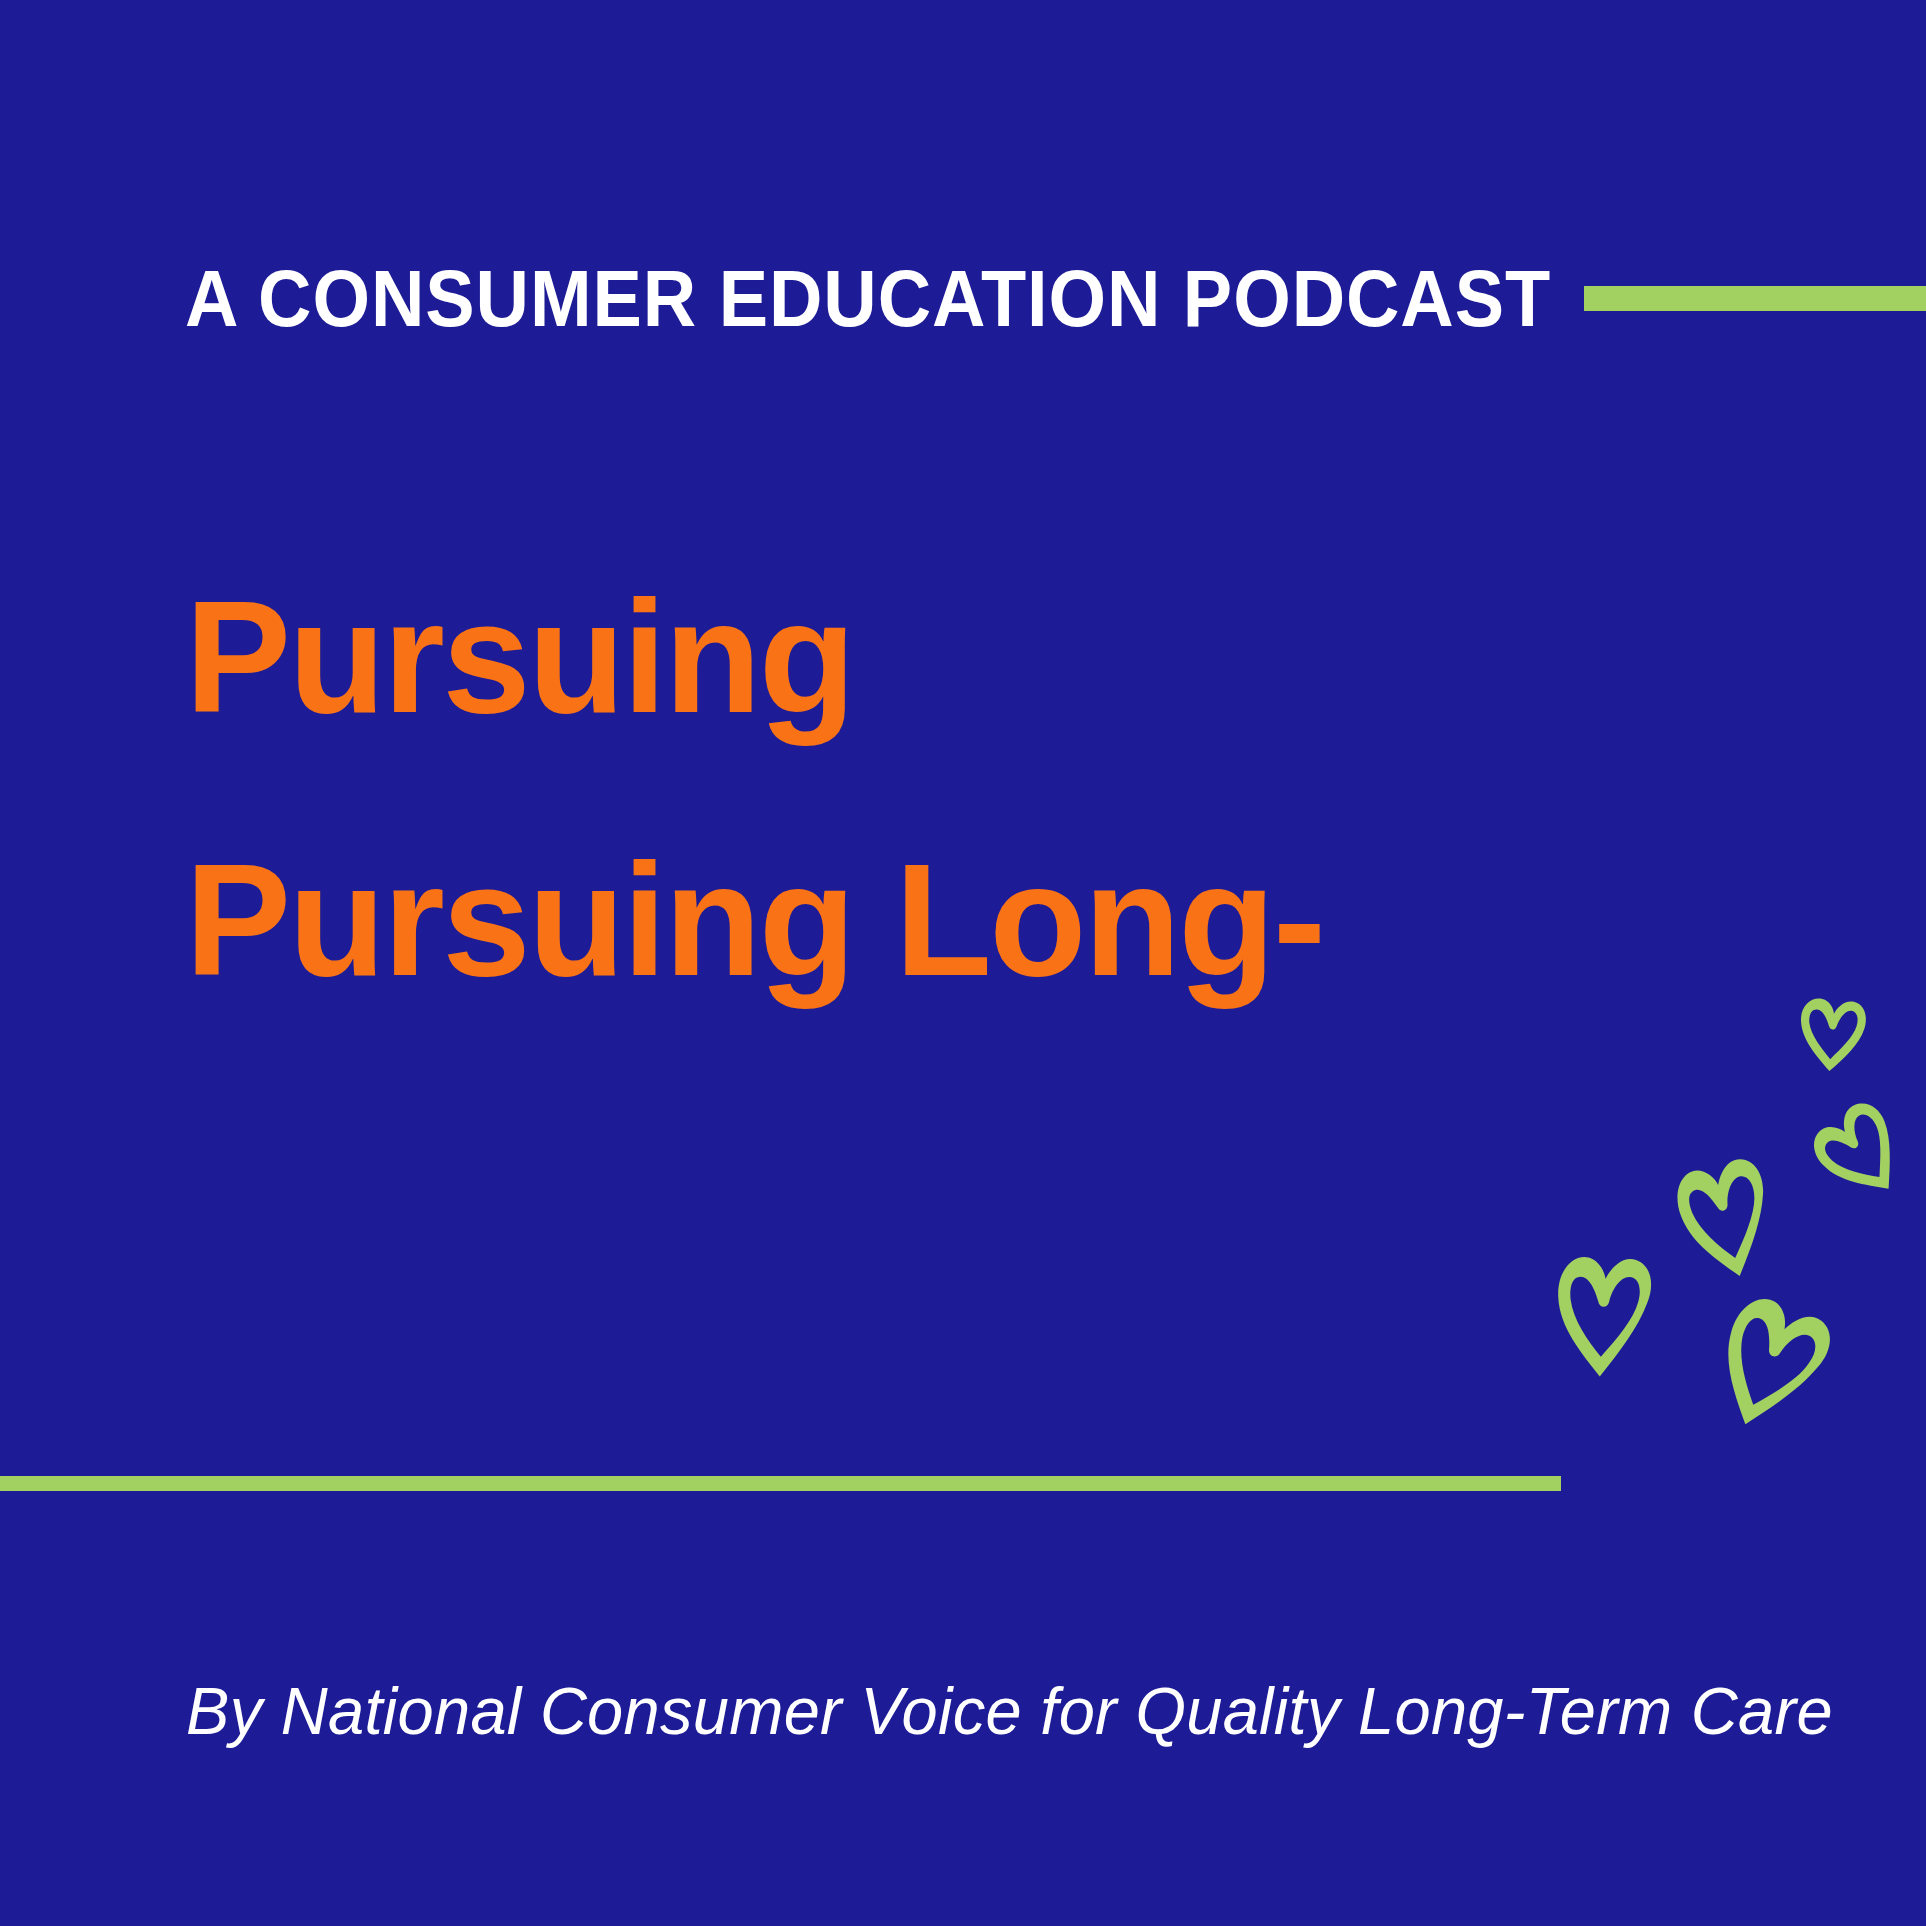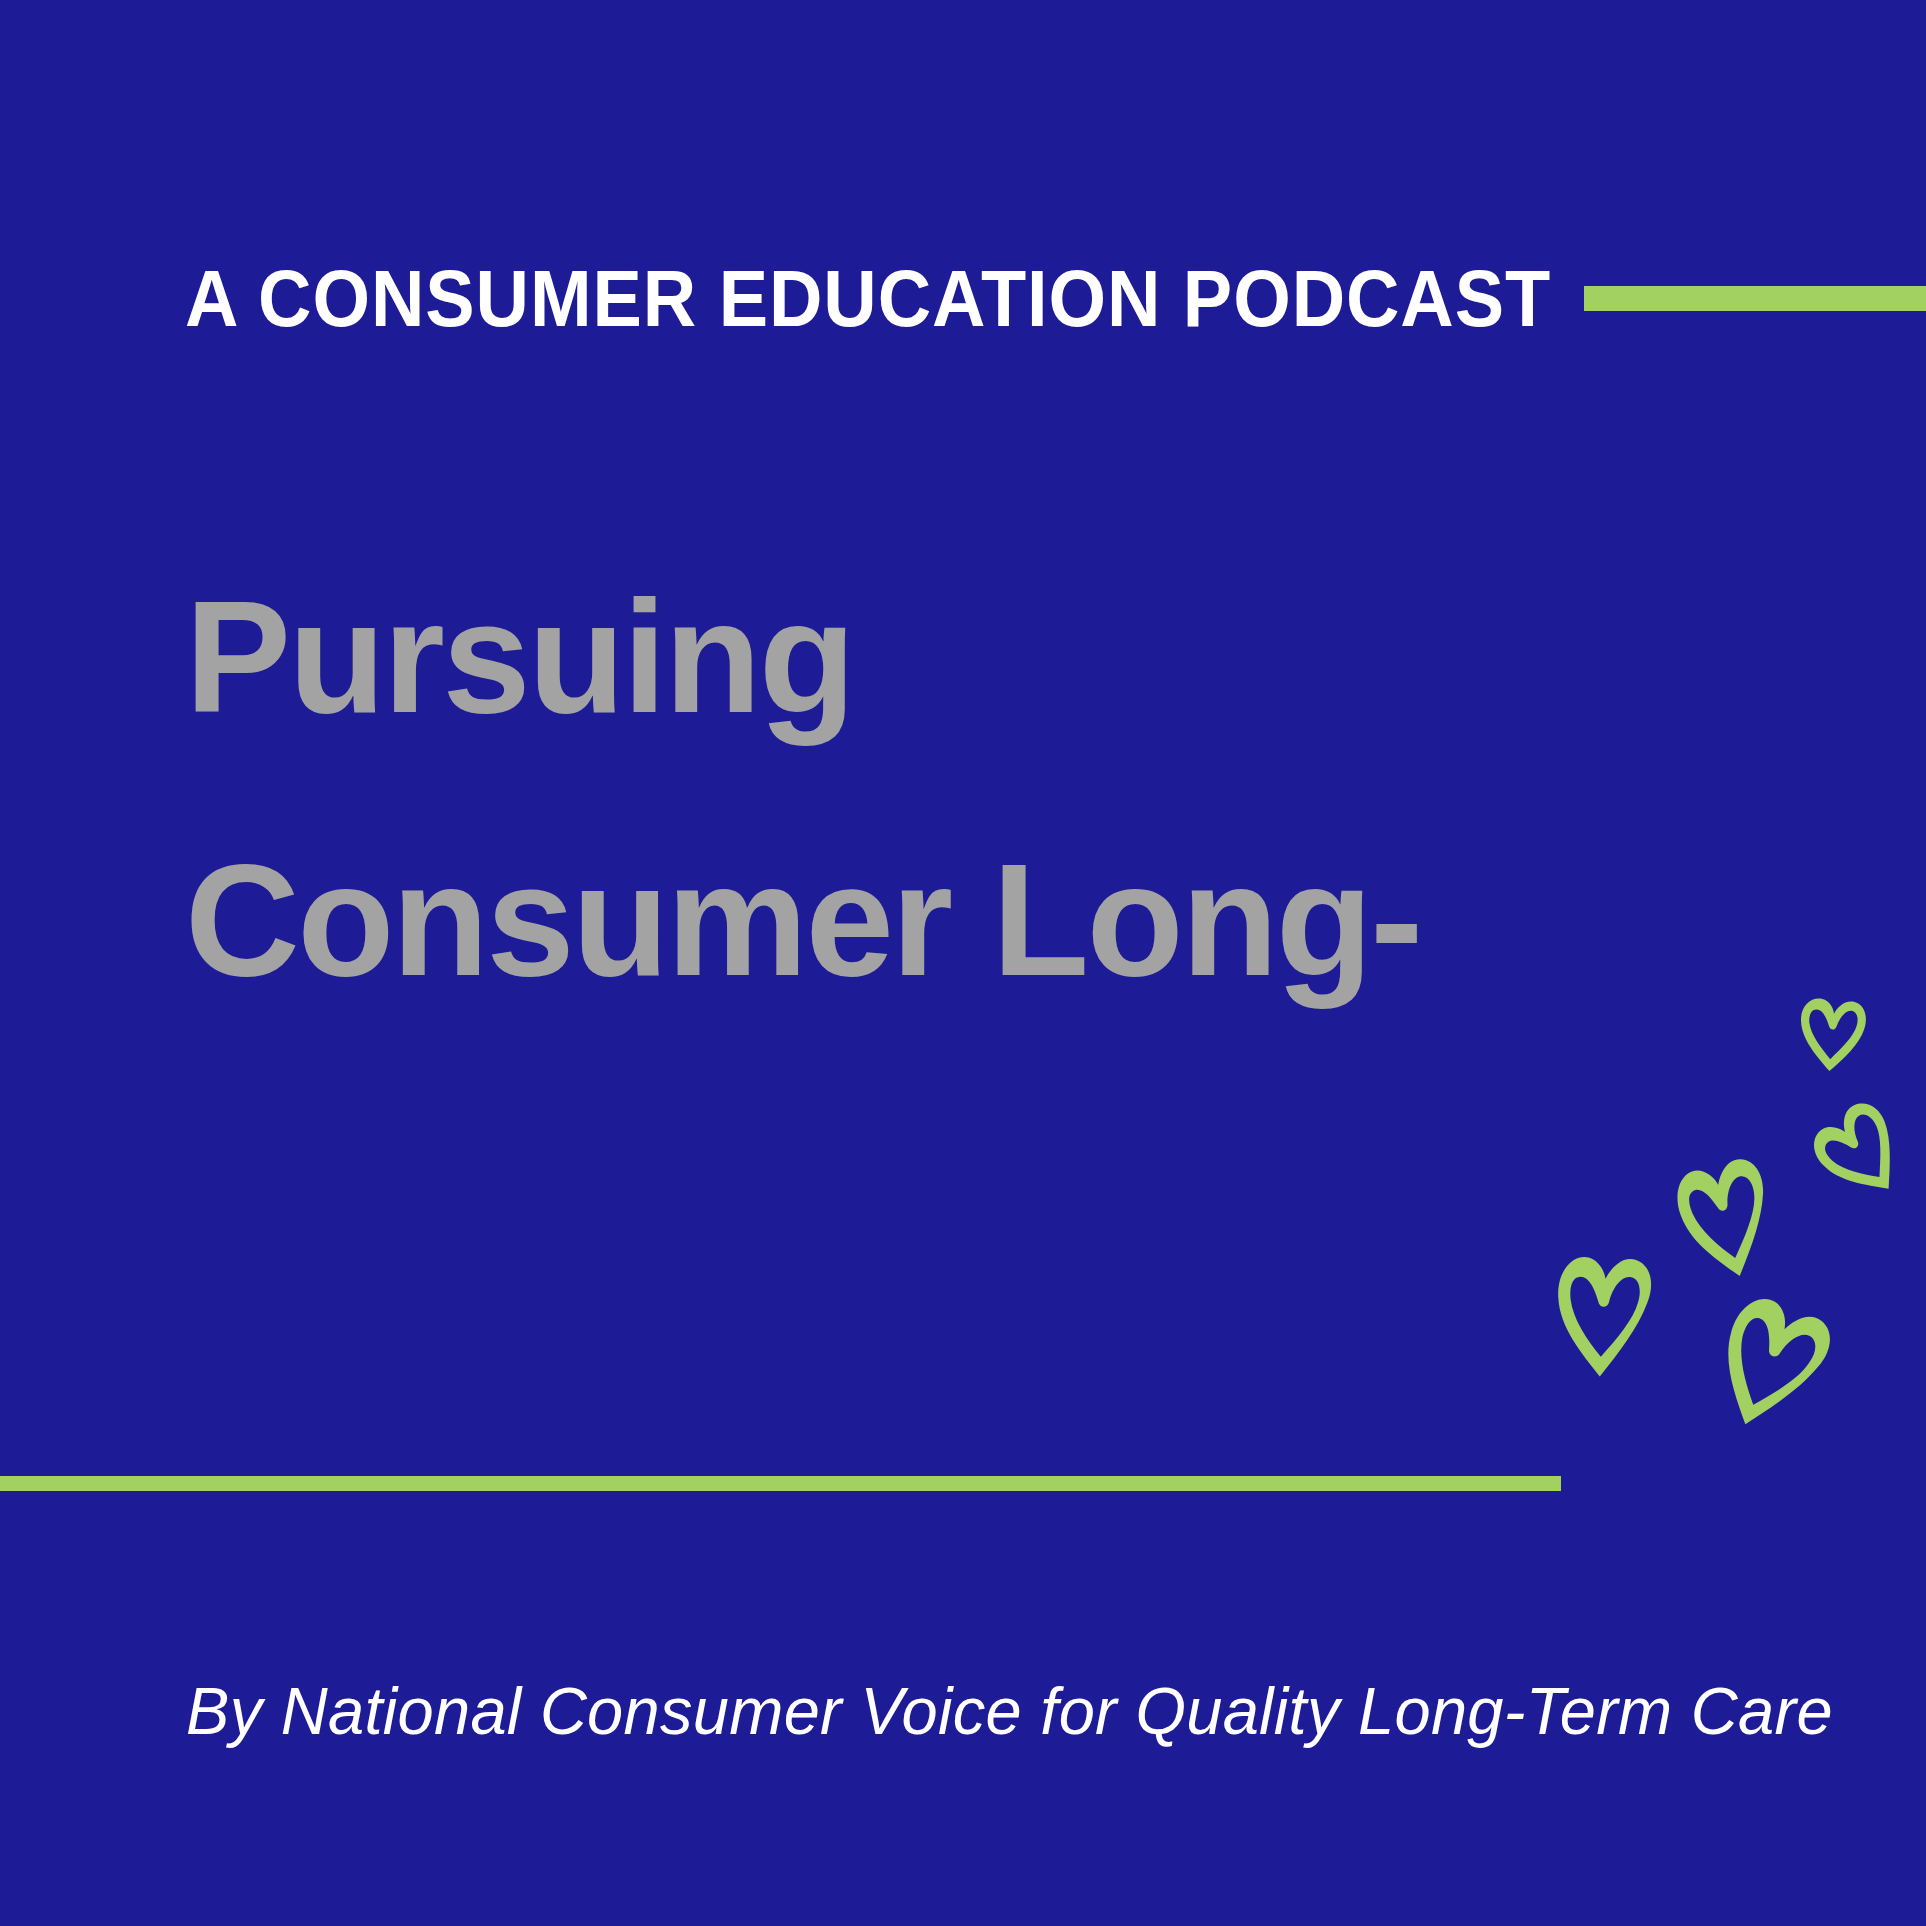--- a/index.html
+++ b/index.html
@@ -57,21 +57,21 @@
   }
 
   
   .title-block {
     position: absolute;
     left: 185px;
     top: 526px;
     width: 1541px;
   }
   .title-line {
-    color: #a3a3a3;
+    color: #f97316;
     font-family: "Liberation Sans", "DejaVu Sans", sans-serif;
     font-weight: 700;
     font-size: 159px;
     line-height: 263px;
     letter-spacing: -2.6px;
     white-space: nowrap;
     height: 263px;
   }
 
   
@@ -130,21 +130,21 @@
 
   <div class="bg"></div>
 
   <div class="eyebrow-row">
     <div class="eyebrow-text">A CONSUMER EDUCATION PODCAST</div>
     <div class="eyebrow-rule"></div>
   </div>
 
   <div class="title-block">
     <div class="title-line">Pursuing</div>
-    <div class="title-line">Consumer Long-</div>
+    <div class="title-line">Pursuing Long-</div>
   </div>
 
   <div class="bottom-rule"></div>
 
   <div class="byline">By National Consumer Voice for Quality Long-Term Care</div>
 
   <div class="hearts">
 
     <div class="heart heart-1">
       <svg viewBox="0 0 120 132">

